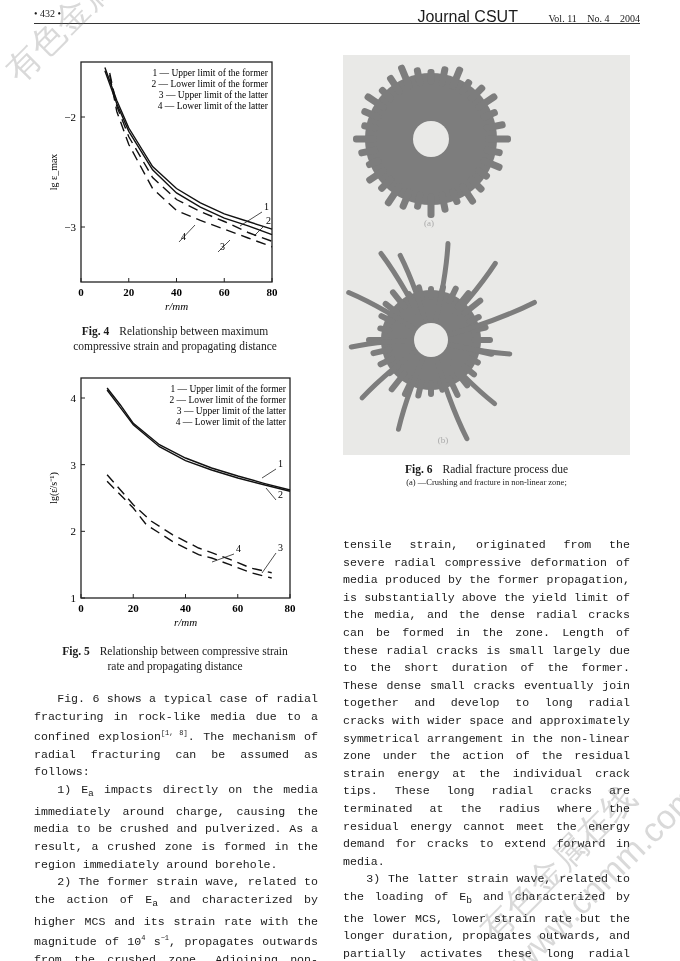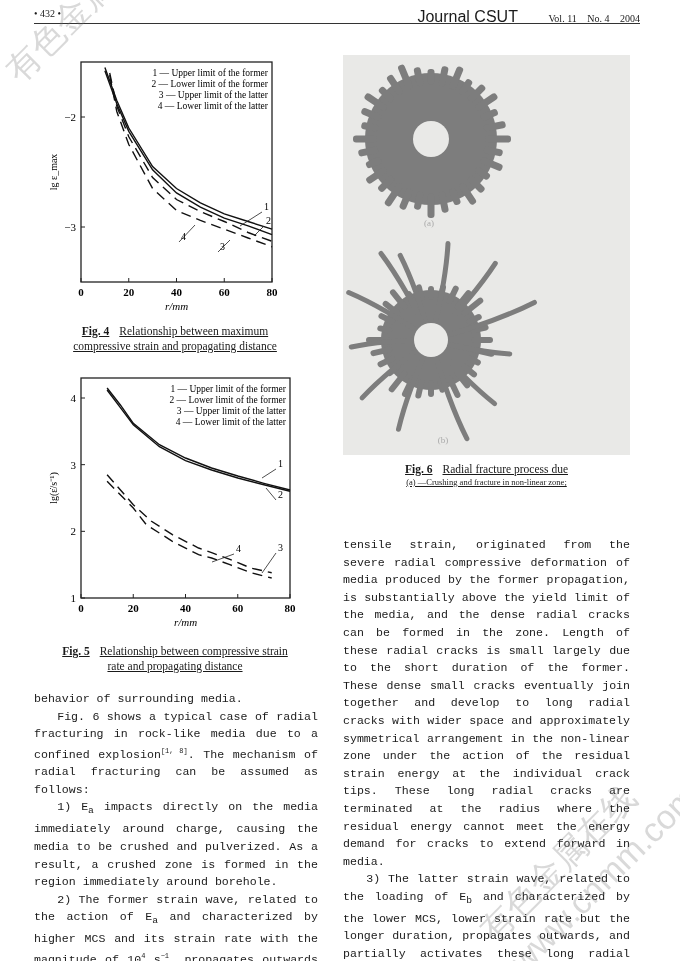--- a/index.html
+++ b/index.html
@@ -8,21 +8,21 @@
   .header { position: absolute; left: 34px; right: 40px; top: 4px; height: 22px; font-size: 10px; }
   .header .pg { position: absolute; left: 0; top: 4px; }
   .header .jr { position: absolute; right: 0; top: 4px; }
   .header .jr .jname { font-family: "Liberation Sans", "DejaVu Sans", sans-serif; font-size: 16px; margin-right: 20px; text-align: right; }
   .header .jr span.v { margin-left: 8px; }
   .rule { position: absolute; left: 34px; right: 40px; top: 23px; height: 1px; background: #333; }
 
   .fig svg { position: absolute; left: 0; top: 0; }
   .fig4 { position: absolute; left: 40px; top: 50px; width: 260px; height: 275px; }
   .fig5 { position: absolute; left: 40px; top: 370px; width: 260px; height: 290px; }
-  .figcap { position: absolute; text-align: center; font-size: 11.5px; line-height: 15px; text-decoration: underline; }
+  .figcap { position: absolute; text-align: center; font-size: 11.5px; line-height: 15px; }
   .figcap b { font-weight: bold; margin-right: 10px; }
   .cap4 { left: 30px; width: 290px; top: 324px; }
   .cap5 { left: 30px; width: 290px; top: 644px; }
 
   .photo { position: absolute; left: 343px; top: 55px; width: 287px; height: 400px; background: #e9e9e7; }
   .photo svg { position: absolute; left: 0; top: 0; }
   .cap6 { left: 343px; width: 287px; top: 462px; }
   .cap6 .sub { font-size: 8.5px; line-height: 11px; }
 
   .col { position: absolute; font-size: 11.6px; line-height: 17.6px; text-align: justify; font-family: Liberation Mono, monospace; }
@@ -228,21 +228,20 @@
     </g>
     <text x="100" y="388" font-size="9" fill="#aaa" text-anchor="middle">(b)</text>
   </svg>
 </div>
 <div class="figcap cap6">
   <div><b>Fig. 6</b><span>Radial fracture process due</span></div>
   <div class="sub">(a) —Crushing and fracture in non-linear zone;</div>
 </div>
 
 <div class="col lcol">
-  <p>behavior of surrounding media.</p>
   <p class="ind"><span>Fig. 6 shows a typical case of radial fracturing in rock-like media due to a confined explosion</span><sup>[1, 8]</sup><span>. The mechanism of radial fracturing can be assumed as follows:</span></p>
   <p class="ind"><span>1) E</span><sub>a</sub><span> impacts directly on the media immediately around charge, causing the media to be crushed and pulverized. As a result, a crushed zone is formed in the region immediately around borehole.</span></p>
   <p class="ind"><span>2) The former strain wave, related to the action of E</span><sub>a</sub><span> and characterized by higher MCS and its strain rate with the magnitude of 10</span><sup>4</sup><span> s</span><sup>−1</sup><span>, propagates outwards from the crushed zone. Adjoining non-linear zone immediately around the crushed zone is formed due to its propagation in media. The tangential</span></p>
 </div>
 
 <div class="col rcol">
   <p>tensile strain, originated from the severe radial compressive deformation of media produced by the former propagation, is substantially above the yield limit of the media, and the dense radial cracks can be formed in the zone. Length of these radial cracks is small largely due to the short duration of the former. These dense small cracks eventually join together and develop to long radial cracks with wider space and approximately symmetrical arrangement in the non-linear zone under the action of the residual strain energy at the individual crack tips. These long radial cracks are terminated at the radius where the residual energy cannot meet the energy demand for cracks to extend forward in media.</p>
   <p class="ind"><span>3) The latter strain wave, related to the loading of E</span><sub>b</sub><span> and characterized by the lower MCS, lower strain rate but the longer duration, propagates outwards, and partially activates these long radial cracks. Cousequently, some of them extend a fairly long distance to the locations in the elastic zone, as shown in Fig. 6(b). Those further extended cracks are in an approximately symmetrical arrangement around borehole. The process of strain energy consumption for those longer cracks to further extend goes like this: as soon as an activated longer crack</span></p>
 </div>
 

